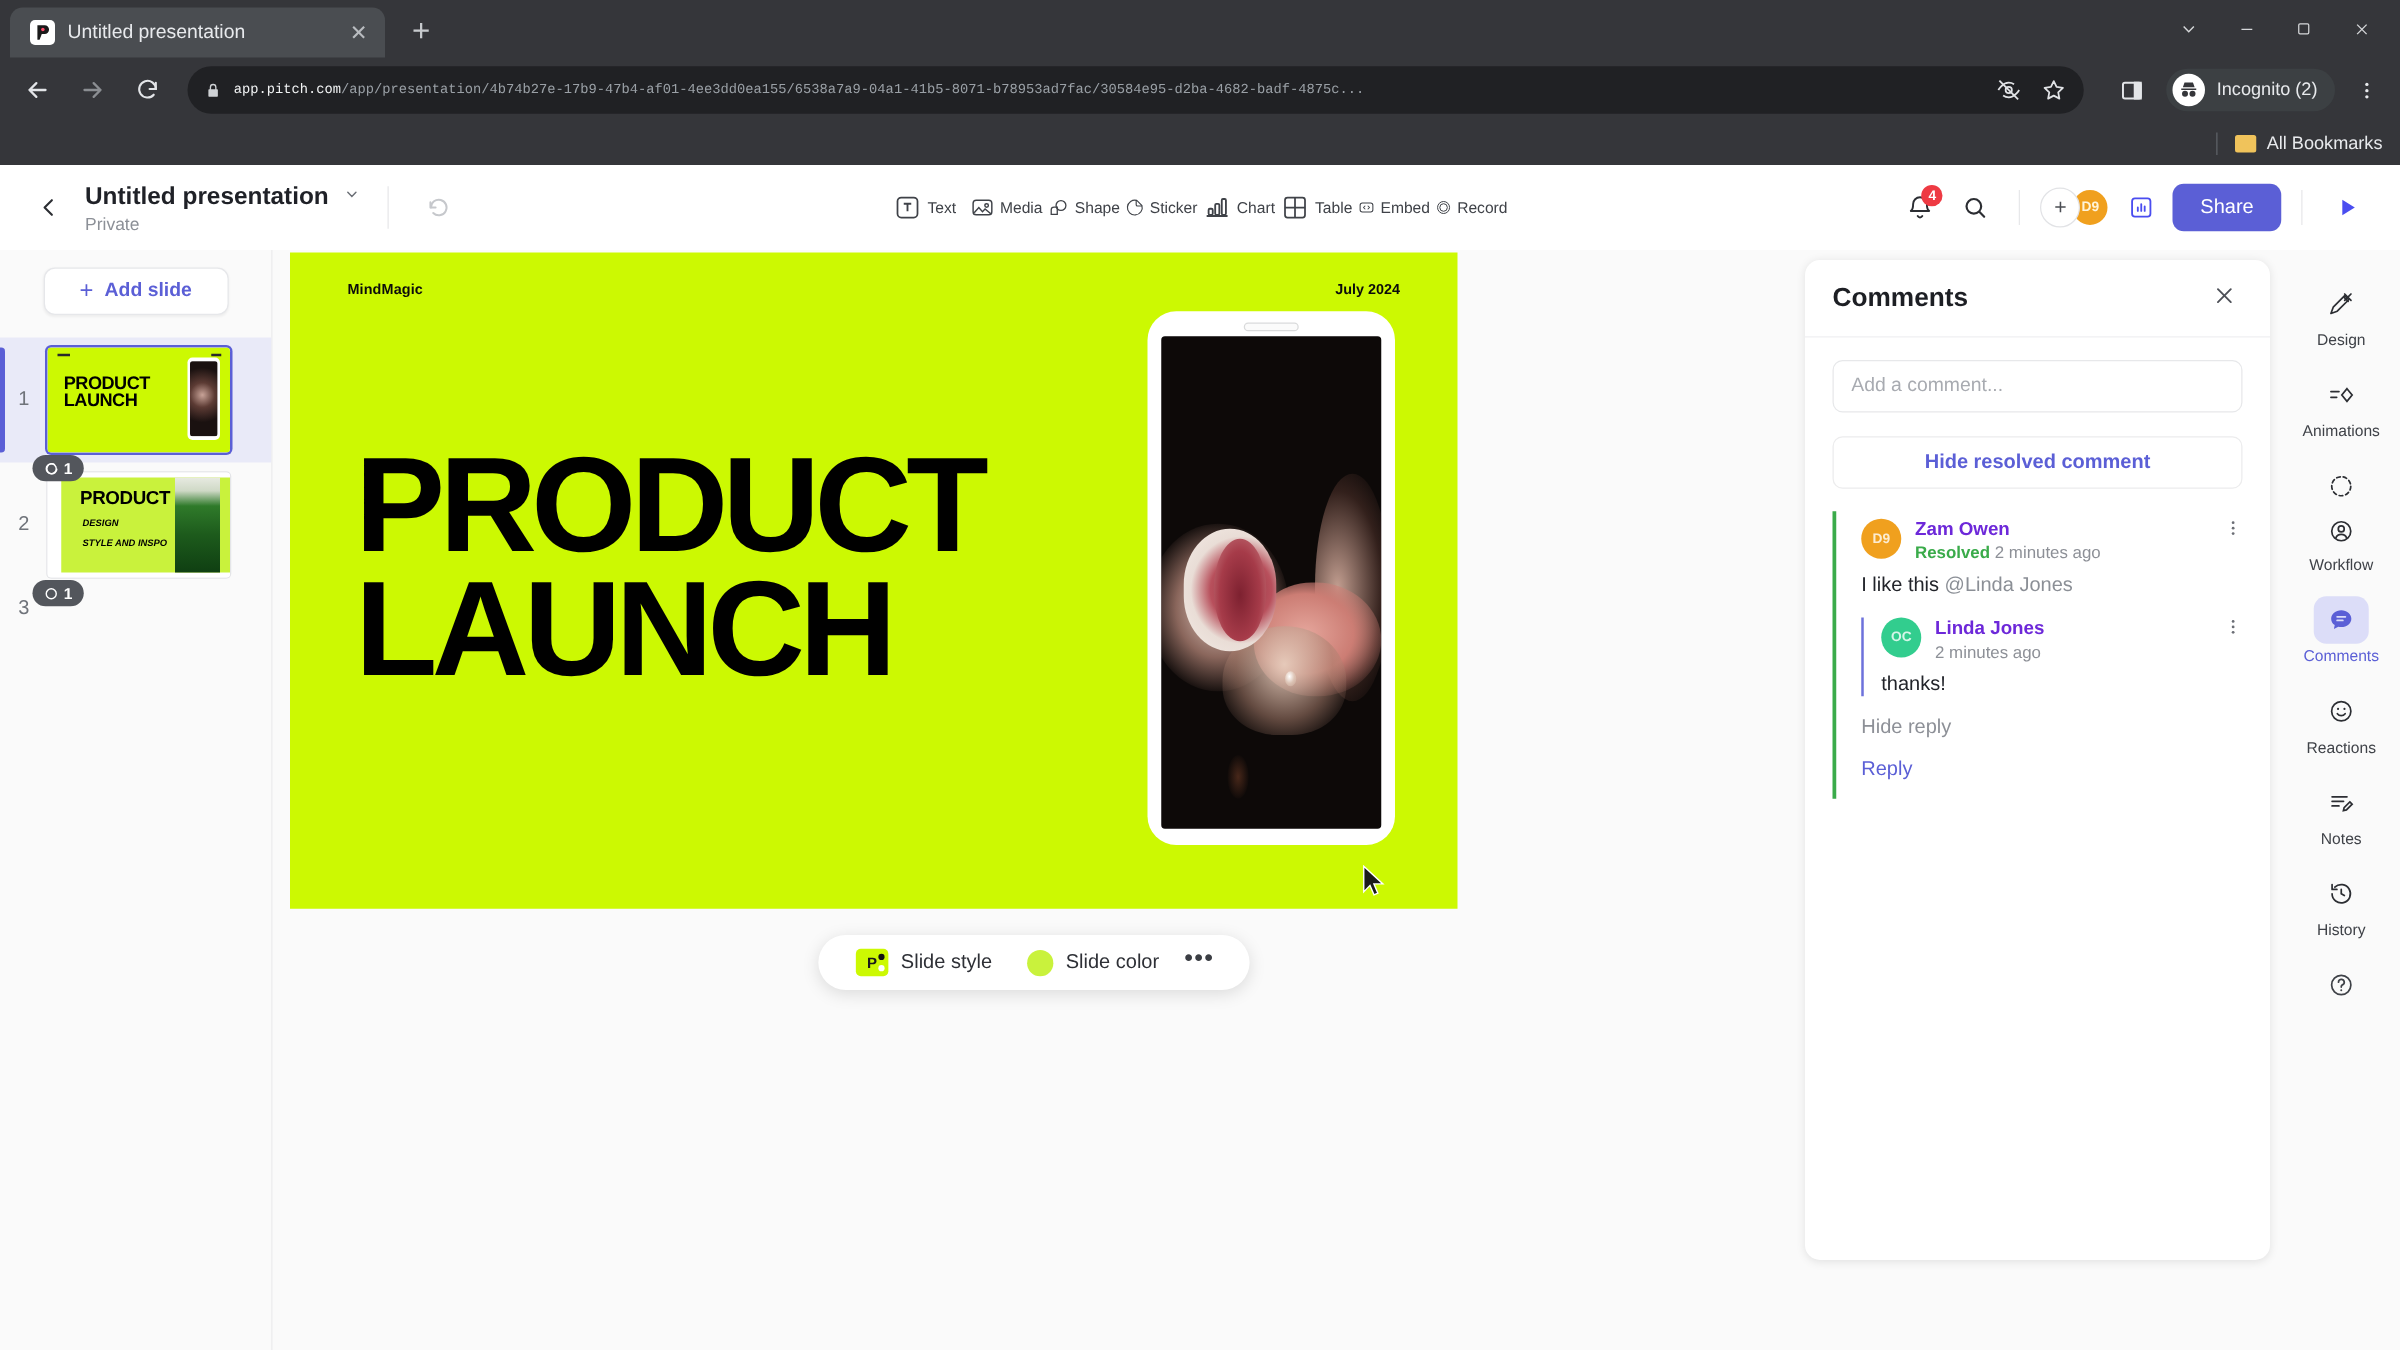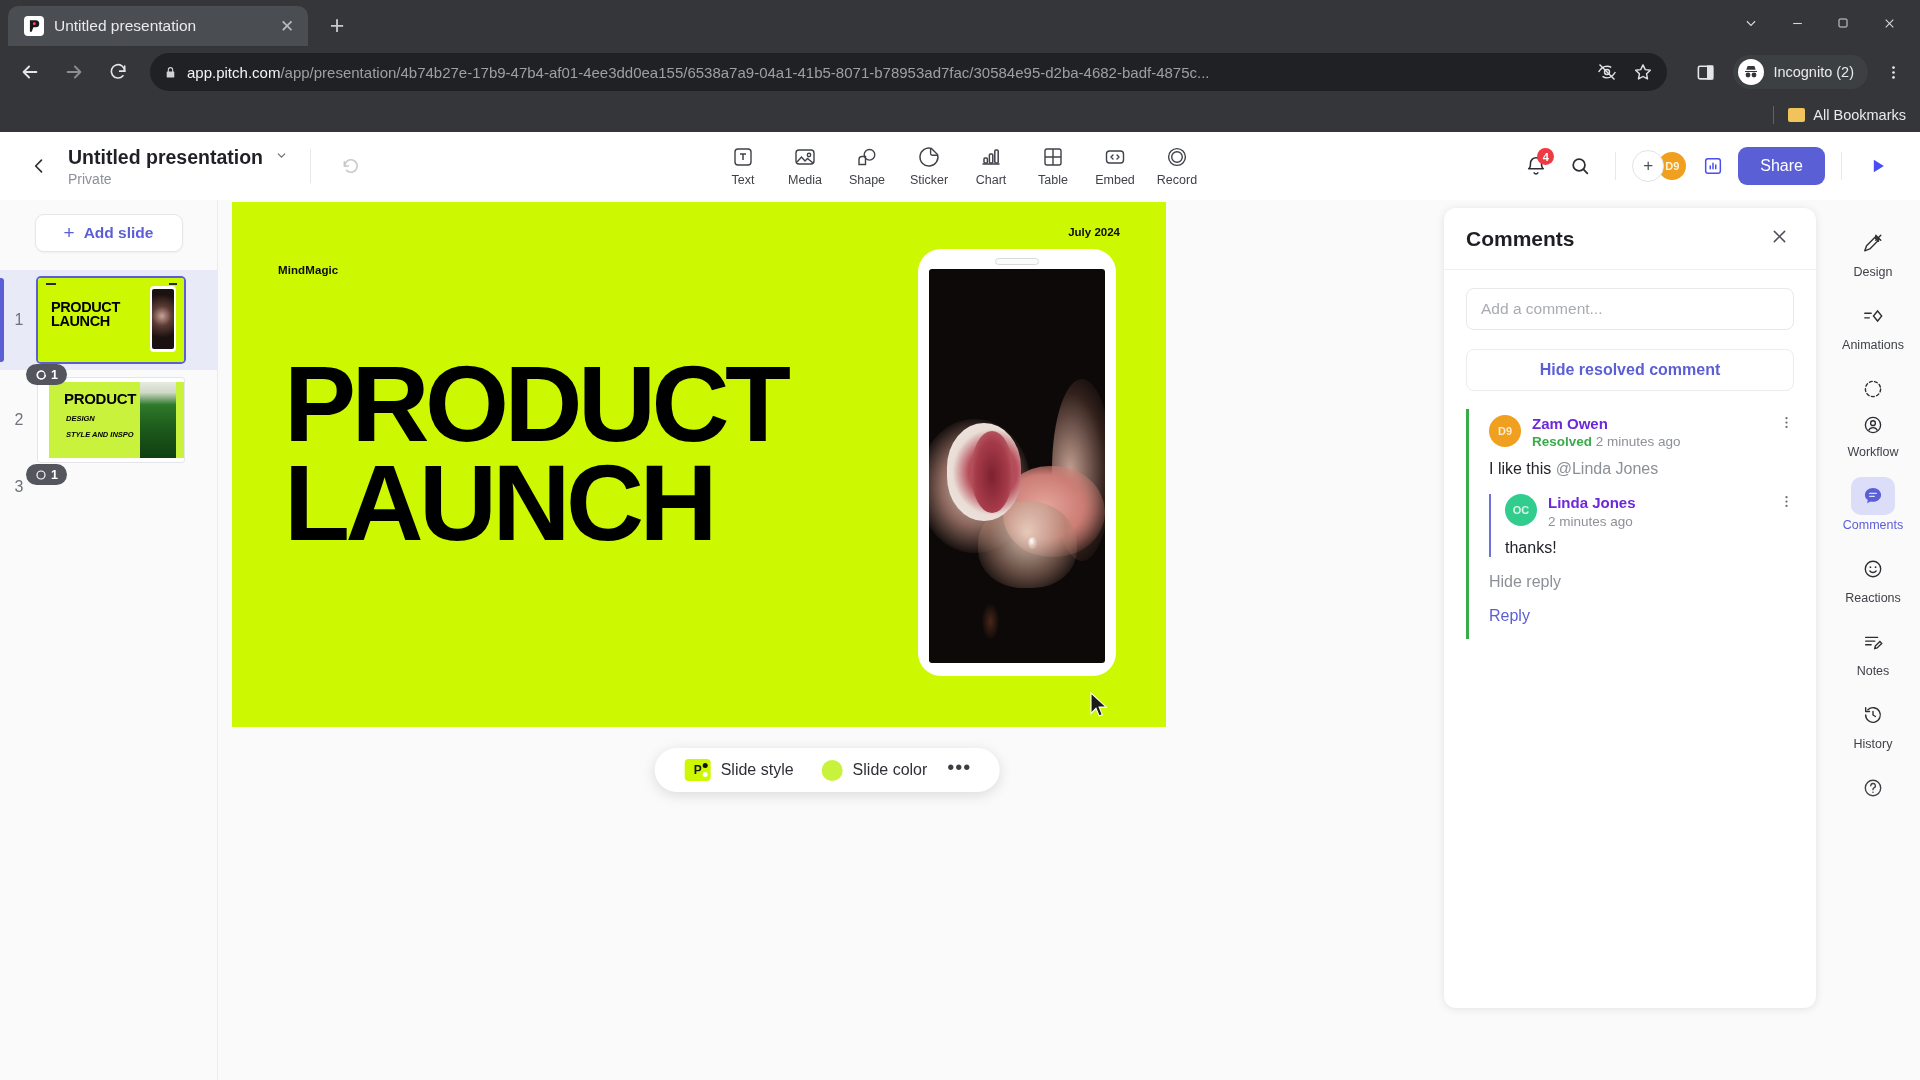--- a/index.html
+++ b/index.html
@@ -29,21 +29,21 @@
   .win-btn { width: 46px; height: 34px; display: flex; align-items: center; justify-content: center; color: #d6d8da; font-size: 15px; cursor: pointer;}
 
   .omnibar-row { height: 52px; display: flex; align-items: center; padding: 0 10px; gap: 4px; }
   .nav-btn { width: 40px; height: 40px; border-radius: 50%; display: flex; align-items: center; justify-content: center; color: #e3e5e8; cursor: pointer; }
   .nav-btn.disabled { color: #8b8e92; }
   .omnibox {
     flex: 1; height: 38px; background: #202124; border-radius: 19px;
     display: flex; align-items: center; padding: 0 14px; gap: 10px; margin: 0 8px; position: relative;
   }
   .omnibox .lock { color: #cfd2d5; font-size: 13px; display:flex; }
-  .url { font-size: 15px; color: #9aa0a6; white-space: nowrap; overflow: hidden; flex: 1; }
+  .url { font-size: 11px; color: #9aa0a6; white-space: nowrap; overflow: hidden; flex: 1; font-family: Liberation Mono, monospace; }
   .url b { color: #f1f3f4; font-weight: 400; }
   .omni-icons { display: flex; align-items: center; gap: 16px; padding-left: 8px; }
   .omni-icons .oi { color: #e1e3e6; cursor: pointer; display: flex; }
   .right-omni { display: flex; align-items: center; gap: 8px; padding-left: 6px; }
   .incognito-pill {
     display: flex; align-items: center; gap: 9px; background: #3c4043; border-radius: 18px;
     height: 34px; padding: 0 14px 0 5px; color: #e8eaed; font-size: 14.5px; cursor: pointer;
   }
   .incog-avatar { width: 26px; height: 26px; border-radius: 50%; background: #ffffff; display: flex; align-items: center; justify-content: center; }
   .kebab { width: 34px; height: 34px; display: flex; align-items: center; justify-content: center; color: #e8eaed; cursor: pointer; }
@@ -61,21 +61,21 @@
   .doc-meta { margin-left: 12px; display: flex; flex-direction: column; justify-content: center; }
   .doc-title-row { display: flex; align-items: center; gap: 12px; }
   .doc-title { font-size: 19.5px; font-weight: 700; color: #1f2127; cursor: pointer; }
   .doc-caret { color: #6b6f76; font-size: 12px; cursor: pointer; }
   .doc-sub { font-size: 14px; color: #8c9097; margin-top: 2px; }
   .hdr-div { width: 1px; height: 34px; background: #e7e8ea; margin: 0 22px; }
   .undo-btn { width: 36px; height: 36px; display:flex; align-items:center; justify-content:center; color:#c6c8cc; cursor: pointer; }
 
   .insert-tools { position: absolute; left: 50%; transform: translateX(-50%); display: flex; gap: 4px; }
   .tool {
-    width: 58px; display: flex; flex-direction: column; align-items: center; gap: 4px;
+    width: 58px; display: flex; align-items: center; gap: 4px;
     padding: 4px 0; border-radius: 7px; cursor: pointer;
   }
   .tool svg { display: block; }
   .tool-label { font-size: 12.5px; color: #3f4248; }
 
   .hdr-right { margin-left: auto; display: flex; align-items: center; gap: 6px; }
   .bell-wrap { position: relative; width: 38px; height: 38px; display:flex; align-items:center; justify-content:center; cursor: pointer; }
   .bell-badge {
     position: absolute; top: 1px; right: 1px; background: #ee3a43; color: #fff; font-size: 11px;
     min-width: 17px; height: 17px; border-radius: 9px; display: flex; align-items: center; justify-content: center;
@@ -144,21 +144,21 @@
   .th3-t1 { position:absolute; left:11px; top:16px; font-size:13.5px; font-weight:800; color:#111; letter-spacing:-0.4px;}
   .th3-t2 { position:absolute; left:11px; top:31px; font-size:13.5px; font-weight:800; font-style:italic; color:#c6f13b; letter-spacing:-0.4px; }
   .th3-body { position:absolute; left:11px; top:56px; width:96px; font-size:4.2px; line-height:1.5; color:#3b3b3b; font-weight:700; }
 
   
   .canvas-area { flex: 1; position: relative; display: flex; flex-direction: column; align-items: center; padding-top: 0; }
   .slide-canvas {
     position: absolute; left: 14px; top: 2px; width: 934px; height: 525px; background: var(--neon);
     overflow: hidden;
   }
-  .sc-brand { position: absolute; left: 46px; top: 24px; font-size: 11.5px; font-weight: 800; color: #0c0c0c; letter-spacing: 0.1px; margin-top: 38px; }
+  .sc-brand { position: absolute; left: 46px; top: 24px; font-size: 11.5px; font-weight: 800; color: #0c0c0c; letter-spacing: 0.1px; }
   .sc-date  { position: absolute; right: 46px; top: 24px; font-size: 11.5px; font-weight: 800; color: #0c0c0c; margin-left: 32px; }
   .sc-title {
     position: absolute; left: 52px; top: 152px; font-size: 108px; font-weight: 800; line-height: 0.92;
     color: #000; letter-spacing: -4.5px; white-space: pre-line;
   }
   .sc-phone {
     position: absolute; right: 50px; top: 47px; width: 198px; height: 427px; background: #fff;
     border-radius: 23px; padding: 20px 11px 13px 11px;
   }
   .sc-notch { position: absolute; left: 50%; transform: translateX(-50%); top: 9px; width: 44px; height: 7px; border: 1px solid #d9dadb; border-radius: 4px; background:#fbfbfb; }

